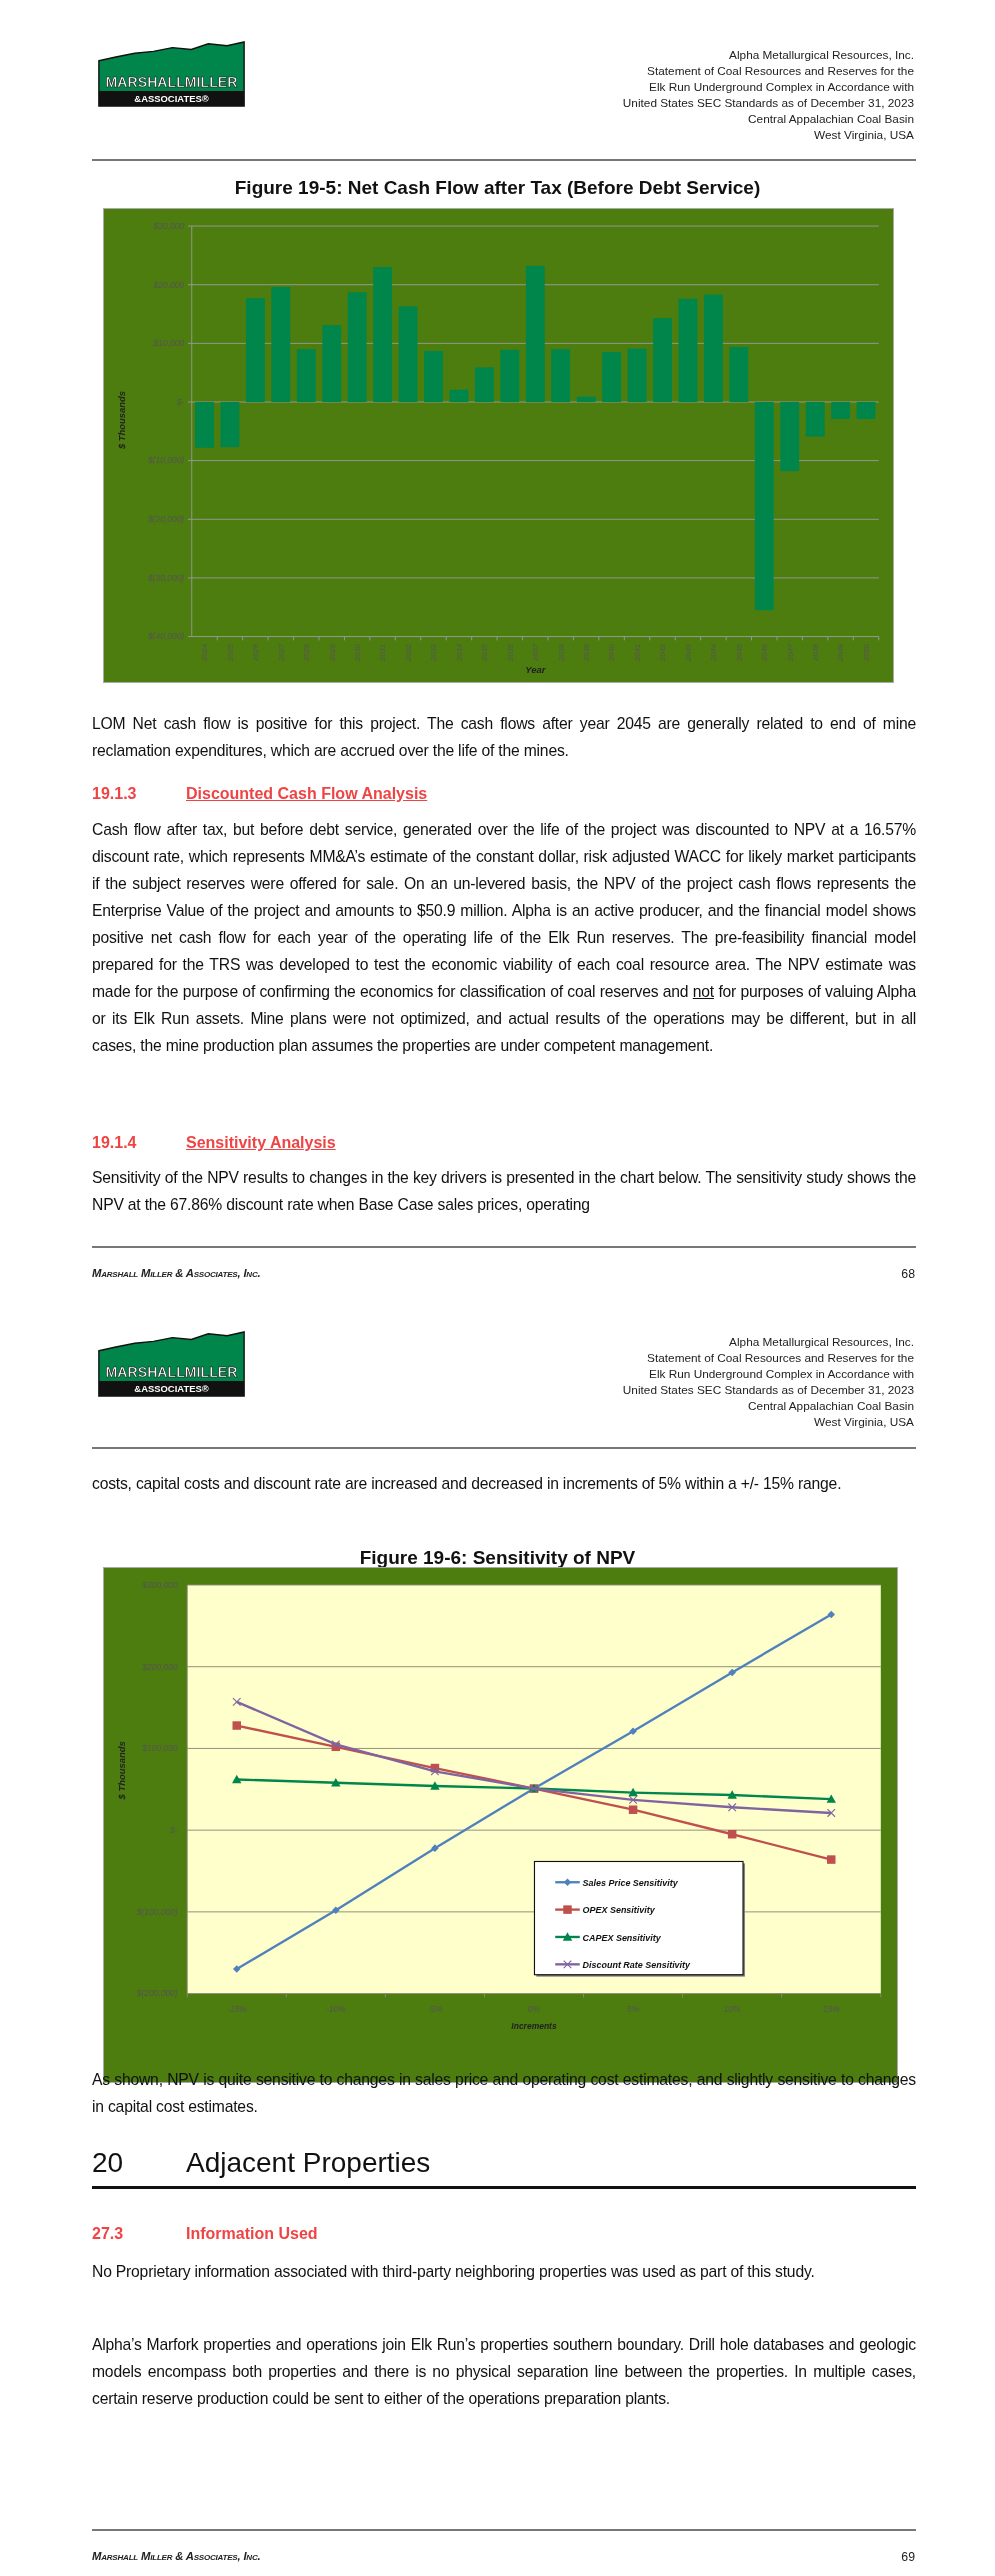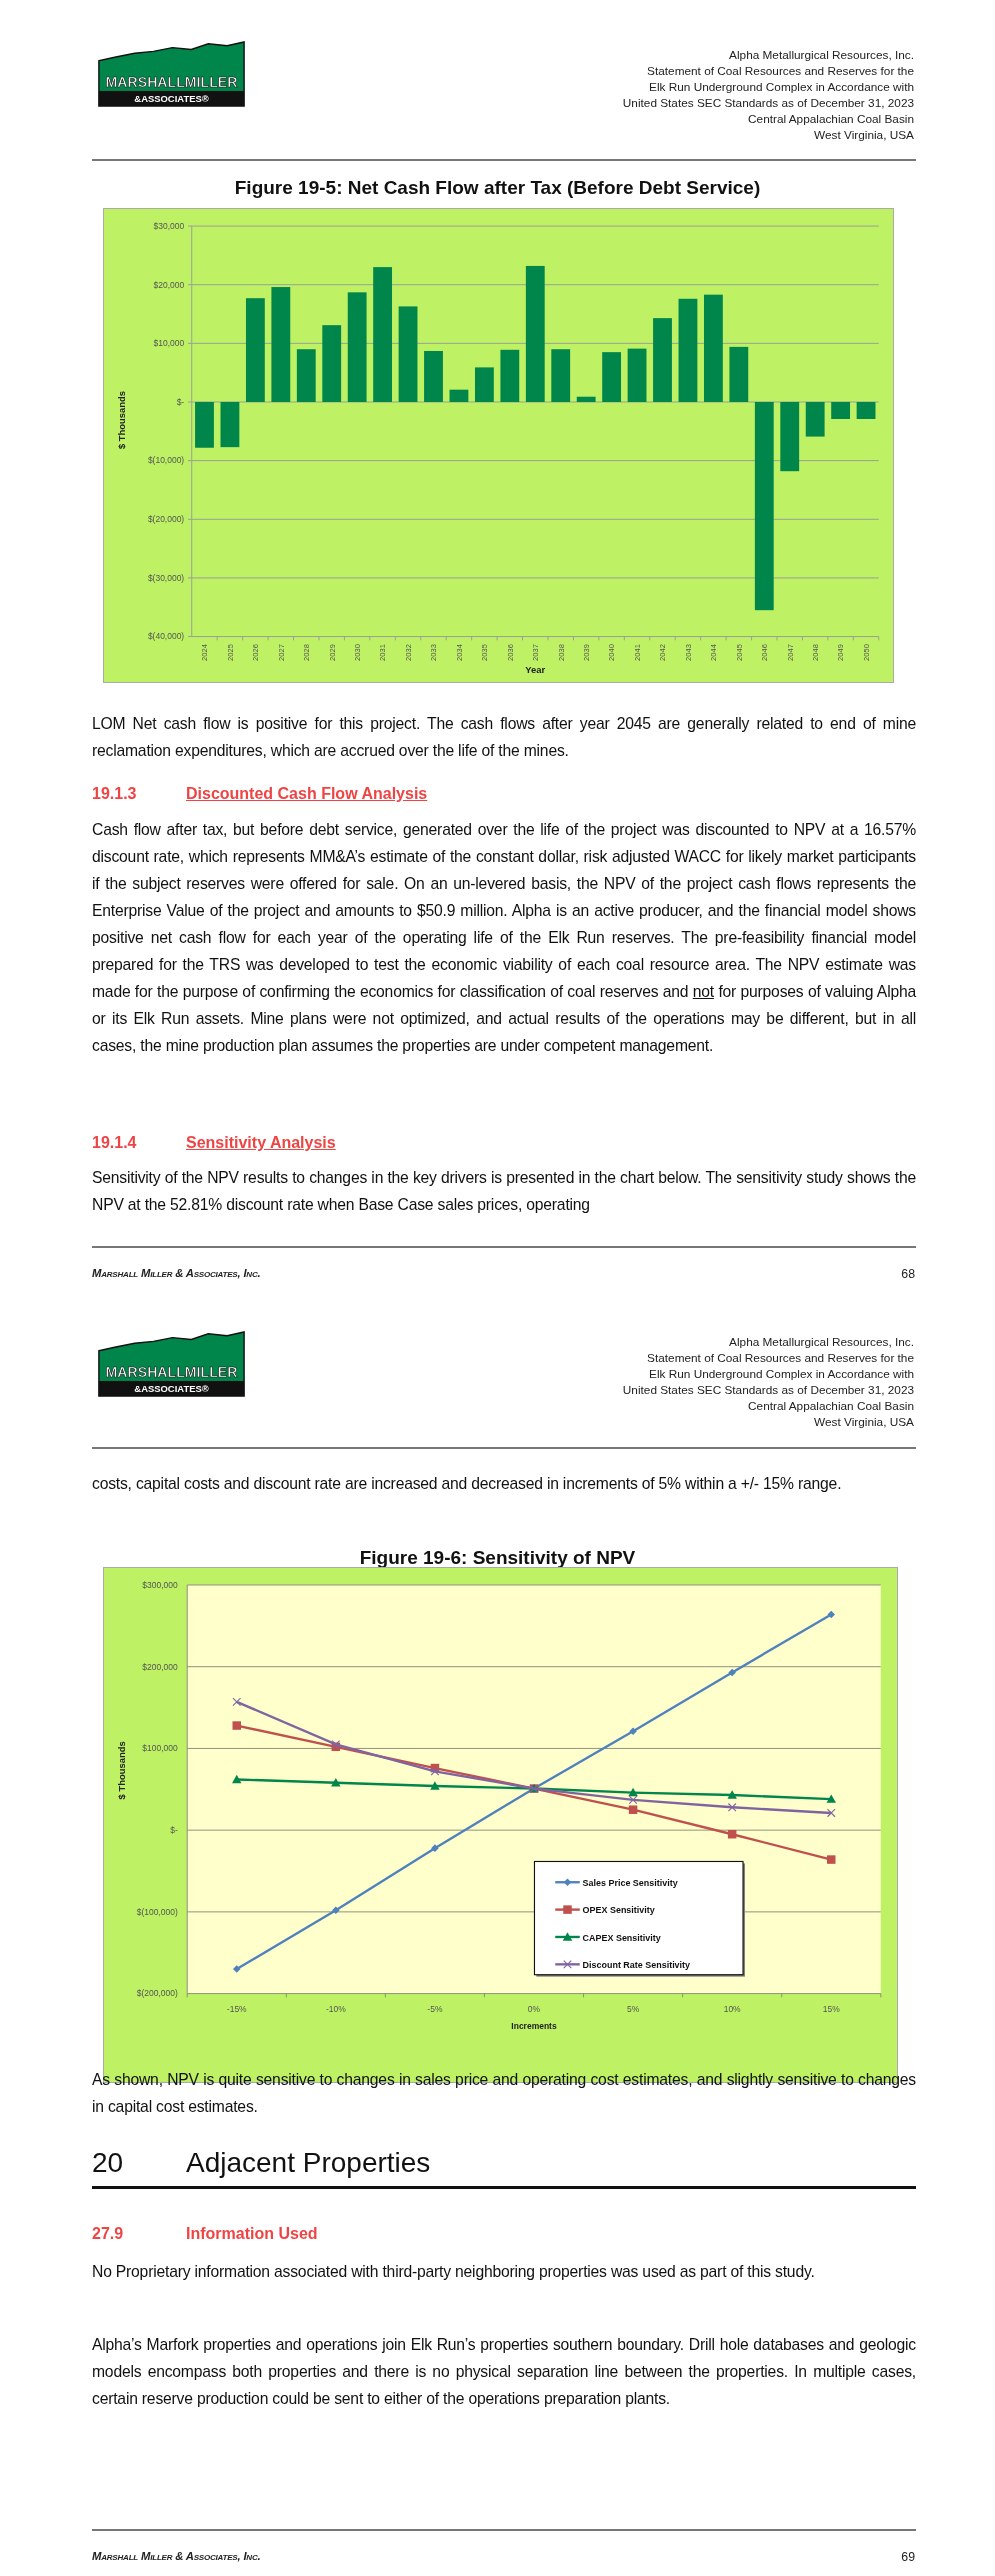--- a/index.html
+++ b/index.html
@@ -14,21 +14,21 @@
   .footer-left { position: absolute; left: 92px; font-size: 11.3px; font-style: italic; font-weight: bold; font-variant: small-caps; color: #222; letter-spacing: -0.2px; }
   .footer-right { position: absolute; right: 80px; font-size: 12.3px; color: #222; }
   .para { position: absolute; left: 92px; width: 824px; font-size: 15.7px; line-height: 27px;
           text-align: justify; color: #111; letter-spacing: -0.2px; }
   .h3 { position: absolute; left: 92px; font-size: 16px; font-weight: bold; color: #ef4444; }
   .h3 .num { display: inline-block; width: 94px; }
   .h3 .title.u { text-decoration: underline; }
   .h1 { position: absolute; left: 92px; font-size: 28px; color: #111; }
   .h1 .num { display: inline-block; width: 94px; }
   .figcap { position: absolute; left: 0; width: 995px; text-align: center; font-size: 19px; font-weight: bold; color: #111; }
-  .chartbox { position: absolute; border: 1.4px solid #aaa; background: #bef264; box-sizing: border-box; }
+  .chartbox { position: absolute; border: 1.4px solid #aaa; background: #4d7c0f; box-sizing: border-box; font-style: italic; }
   svg text { font-family: "Liberation Sans", sans-serif; }
 </style>
 </head>
 <body>
 
 <svg class="logo" style="left:97px; top:40px;" viewBox="0 0 158 72">
   <polygon points="2,22 20,18 40,14 60,12 80,8 100,10 118,4 138,6 156,2 156,70 2,70" fill="#00854A" stroke="#111" stroke-width="1.5"></polygon>
   <rect x="2" y="54" width="154" height="16" fill="#111"></rect>
   <text x="79" y="50" text-anchor="middle" font-size="15" font-weight="bold" fill="#fff" stroke="#111" stroke-width="0.6">MARSHALLMILLER</text>
   <text x="79" y="66" text-anchor="middle" font-size="10" font-weight="bold" fill="#fff">&amp;ASSOCIATES®</text>
@@ -163,21 +163,21 @@
 <div class="h3" style="top:785px;">
   <span class="num">19.1.3</span><span class="title u">Discounted Cash Flow Analysis</span>
 </div>
 
 <div class="para" style="top:816px;"><span>Cash flow after tax, but before debt service, generated over the life of the project was discounted to NPV at a 16.57% discount rate, which represents MM&amp;A’s estimate of the constant dollar, risk adjusted WACC for likely market participants if the subject reserves were offered for sale.  On an un-levered basis, the NPV of the project cash flows represents the Enterprise Value of the project and amounts to $50.9 million.  Alpha is an active producer, and the financial model shows positive net cash flow for each year of the operating life of the Elk Run reserves.  The pre-feasibility financial model prepared for the TRS was developed to test the economic viability of each coal resource area.  The NPV estimate was made for the purpose of confirming the economics for classification of coal reserves and </span><u>not</u><span> for purposes of valuing Alpha or its Elk Run assets.  Mine plans were not optimized, and actual results of the operations may be different, but in all cases, the mine production plan assumes the properties are under competent management.</span></div>
 
 <div class="h3" style="top:1134px;">
   <span class="num">19.1.4</span><span class="title u">Sensitivity Analysis</span>
 </div>
 
-<div class="para" style="top:1164px;">Sensitivity of the NPV results to changes in the key drivers is presented in the chart below.  The sensitivity study shows the NPV at the 52.81% discount rate when Base Case sales prices, operating</div>
+<div class="para" style="top:1164px;">Sensitivity of the NPV results to changes in the key drivers is presented in the chart below.  The sensitivity study shows the NPV at the 67.86% discount rate when Base Case sales prices, operating</div>
 
 <div class="rule" style="top:1246px;"></div>
 <div class="footer-left" style="top:1267px;">Marshall Miller &amp; Associates, Inc.</div>
 <div class="footer-right" style="top:1267px;">68</div>
 
 <svg class="logo" style="left:97px; top:1330px;" viewBox="0 0 158 72">
   <polygon points="2,22 20,18 40,14 60,12 80,8 100,10 118,4 138,6 156,2 156,70 2,70" fill="#00854A" stroke="#111" stroke-width="1.5"></polygon>
   <rect x="2" y="54" width="154" height="16" fill="#111"></rect>
   <text x="79" y="50" text-anchor="middle" font-size="15" font-weight="bold" fill="#fff" stroke="#111" stroke-width="0.6">MARSHALLMILLER</text>
   <text x="79" y="66" text-anchor="middle" font-size="10" font-weight="bold" fill="#fff">&amp;ASSOCIATES®</text>
@@ -297,21 +297,21 @@
 </div>
 
 <div class="para" style="top:2066px;">As shown, NPV is quite sensitive to changes in sales price and operating cost estimates, and slightly sensitive to changes in capital cost estimates.</div>
 
 <div class="h1" style="top:2147px;">
   <span class="num">20</span><span>Adjacent Properties</span>
 </div>
 <div class="rule thick" style="top:2186px;"></div>
 
 <div class="h3" style="top:2225px;">
-  <span class="num">27.9</span><span class="title">Information Used</span>
+  <span class="num">27.3</span><span class="title">Information Used</span>
 </div>
 
 <div class="para" style="top:2258px;">No Proprietary information associated with third-party neighboring properties was used as part of this study.</div>
 
 <div class="para" style="top:2331px;">Alpha’s Marfork properties and operations join Elk Run’s properties southern boundary.  Drill hole databases and geologic models encompass both properties and there is no physical separation line between the properties.  In multiple cases, certain reserve production could be sent to either of the operations preparation plants.</div>
 
 <div class="rule" style="top:2529px;"></div>
 <div class="footer-left" style="top:2550px;">Marshall Miller &amp; Associates, Inc.</div>
 <div class="footer-right" style="top:2550px;">69</div>
 

